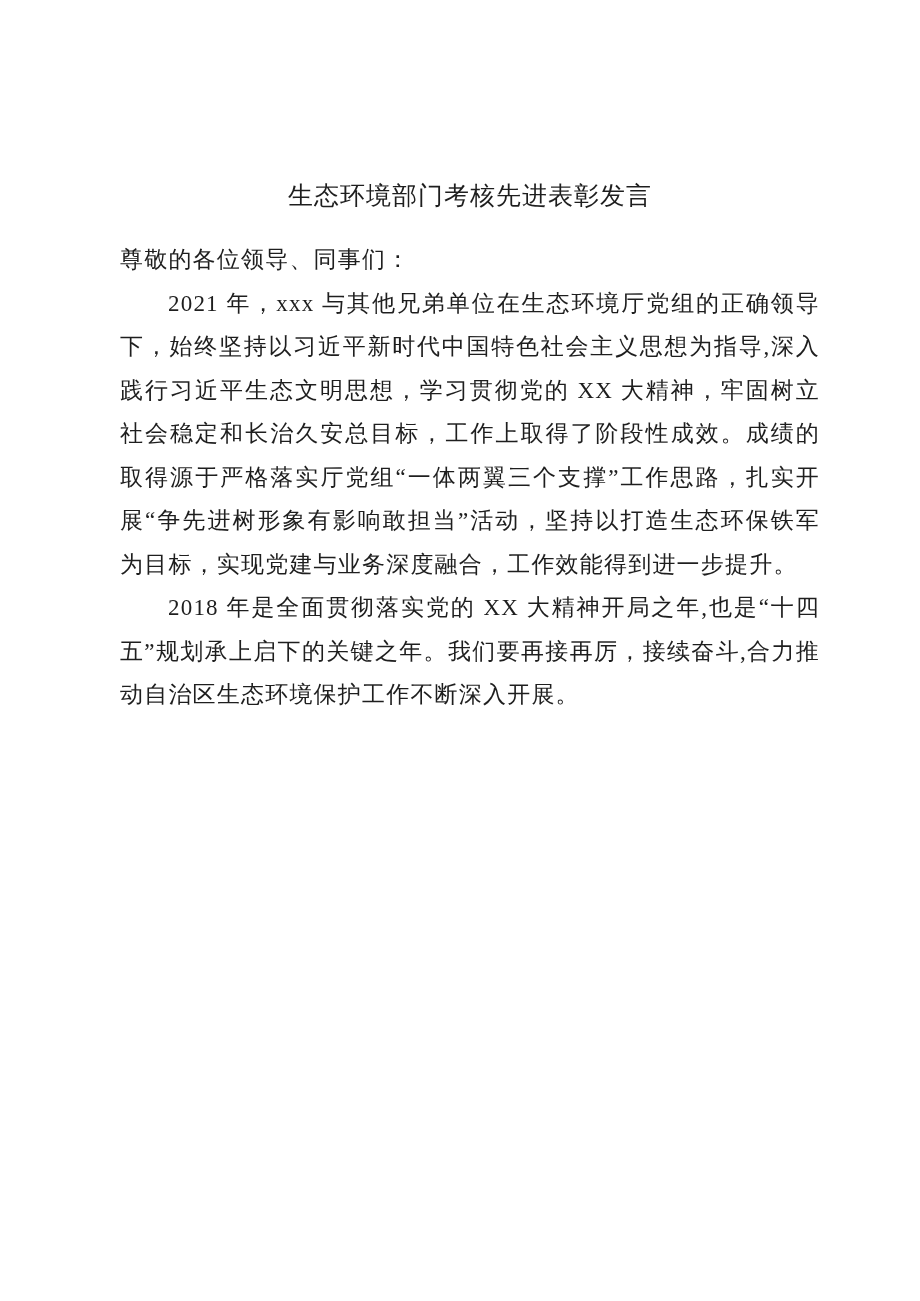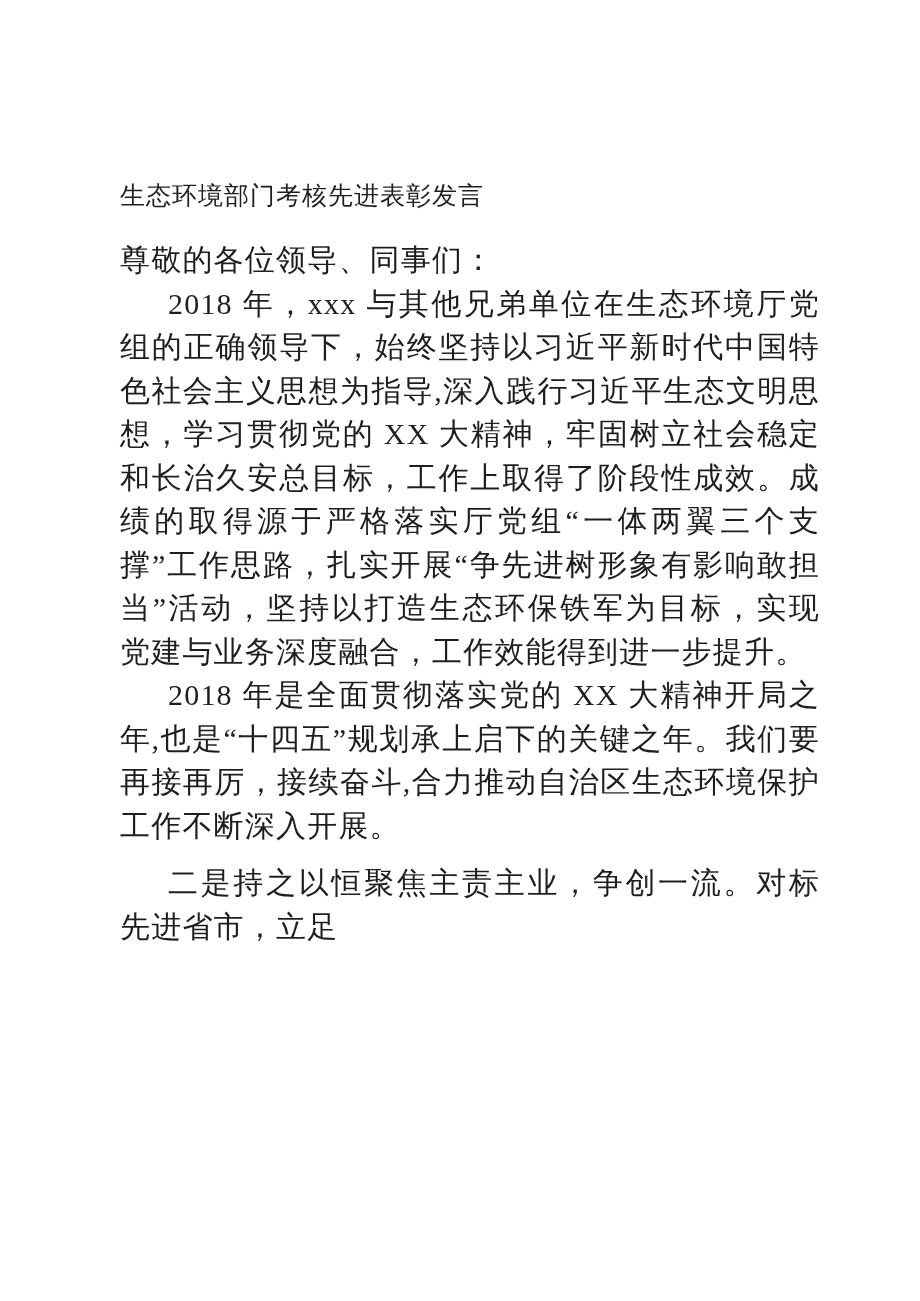--- a/index.html
+++ b/index.html
@@ -18,24 +18,25 @@
     box-sizing: border-box;
     width: 920px;
     height: 1301px;
     padding: 174px 100px 0 120px;
   }
   .doc-title {
     font-size: 25px;
     line-height: 44px;
     font-weight: normal;
     letter-spacing: 1px;
+    text-align: center;
     margin: 0 0 20px 0;
   }
   .para {
-    font-size: 30px;
+    font-size: 23px;
     line-height: 43.5px;
     letter-spacing: 1.2px;
     margin: 0;
     text-align: justify;
   }
   .indent {
     text-indent: 48px;
   }
   .spaced {
     margin-top: 14px;
@@ -44,19 +45,18 @@
 </head>
 <body>
 
 <div class="doc">
   <h1 class="doc-title">生态环境部门考核先进表彰发言</h1>
 
   <p class="para">尊敬的各位领导、同事们：</p>
 
 
 
-  <p class="para indent">2018 年，xxx 与其他兄弟单位在生态环境厅党组的正确领导下，始终坚持以习近平新时代中国特色社会主义思想为指导,深入践行习近平生态文明思想，学习贯彻党的 XX 大精神，牢固树立社会稳定和长治久安总目标，工作上取得了阶段性成效。成绩的取得源于严格落实厅党组“一体两翼三个支撑”工作思路，扎实开展“争先进树形象有影响敢担当”活动，坚持以打造生态环保铁军为目标，实现党建与业务深度融合，工作效能得到进一步提升。</p>
+  <p class="para indent">2021 年，xxx 与其他兄弟单位在生态环境厅党组的正确领导下，始终坚持以习近平新时代中国特色社会主义思想为指导,深入践行习近平生态文明思想，学习贯彻党的 XX 大精神，牢固树立社会稳定和长治久安总目标，工作上取得了阶段性成效。成绩的取得源于严格落实厅党组“一体两翼三个支撑”工作思路，扎实开展“争先进树形象有影响敢担当”活动，坚持以打造生态环保铁军为目标，实现党建与业务深度融合，工作效能得到进一步提升。</p>
 
   <p class="para indent">2018 年是全面贯彻落实党的 XX 大精神开局之年,也是“十四五”规划承上启下的关键之年。我们要再接再厉，接续奋斗,合力推动自治区生态环境保护工作不断深入开展。</p>
 
 
-  <p class="para indent spaced">二是持之以恒聚焦主责主业，争创一流。对标先进省市，立足</p>
 </div>
 
 </body></html>

